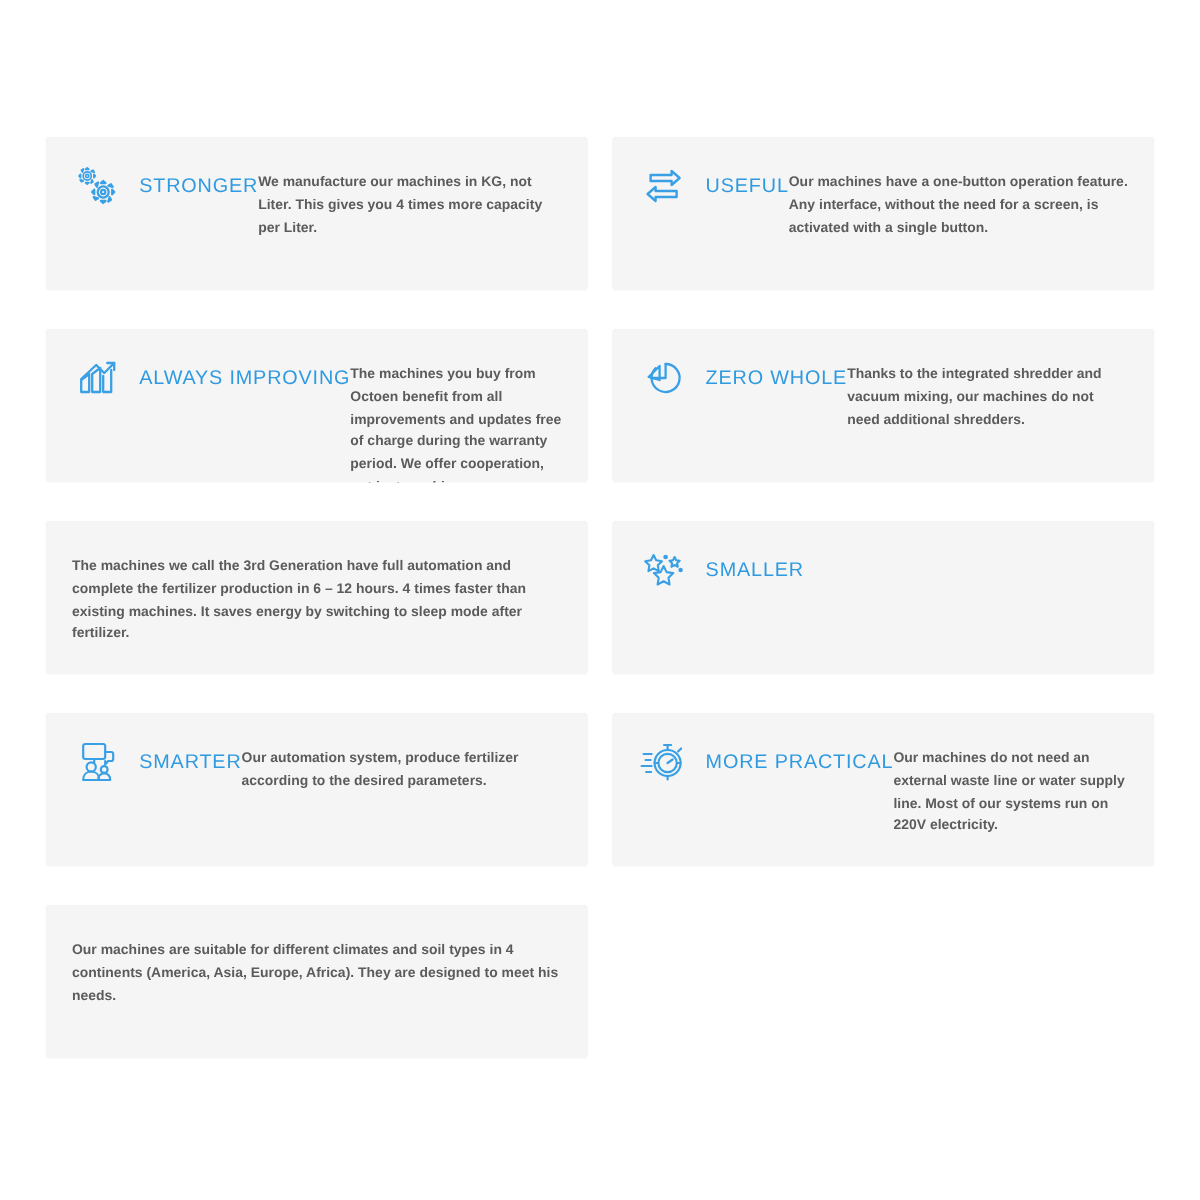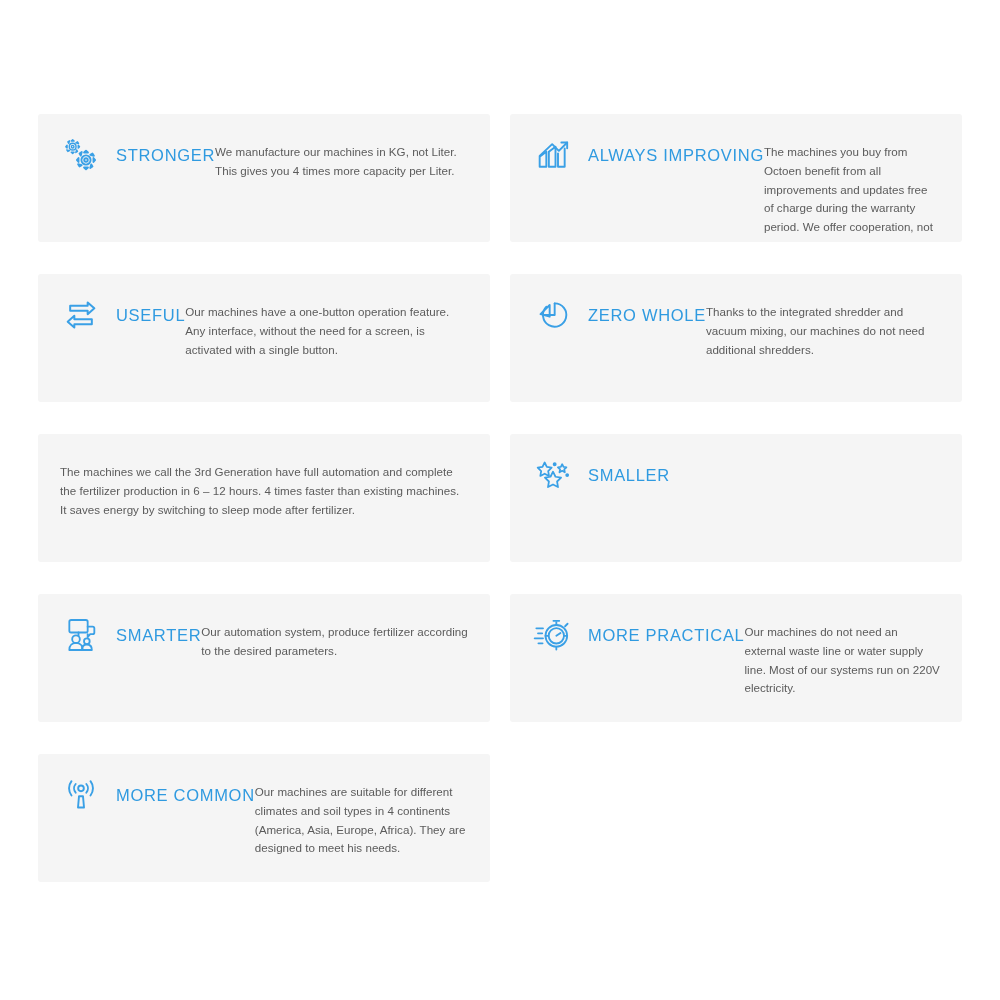--- a/index.html
+++ b/index.html
@@ -60,20 +60,21 @@
     font-weight: 400;
     white-space: nowrap;
   }
   .card-body {
     margin-top: 11px;
     font-size: 11.6px;
     line-height: 1.62;
     color: #5b5b5b;
     letter-spacing: 0.02px;
     max-width: 408px;
+    font-weight: bold;
   }
 </style>
 </head>
 <body>
 
 <div id="features-grid">
 
   <div class="feature-card">
     <div class="card-head">
       <span class="card-icon">
@@ -105,44 +106,44 @@
         </svg>
       </span>
       <span class="card-title">STRONGER</span>
     </div>
     <div class="card-body">We manufacture our machines in KG, not Liter. This gives you 4 times more capacity per Liter.</div>
   </div>
 
   <div class="feature-card">
     <div class="card-head">
       <span class="card-icon">
+        <svg viewBox="0 0 48 48" fill="none" stroke="#3aa0e6" stroke-width="2.4" stroke-linecap="round" stroke-linejoin="round">
+          <path d="M11 13 H32 V9 L40 16 L32 23 V19 H11 Z"></path>
+          <path d="M37 29 H16 V25 L8 32 L16 39 V35 H37 Z"></path>
+        </svg>
+      </span>
+      <span class="card-title">USEFUL</span>
+    </div>
+    <div class="card-body">Our machines have a one-button operation feature. Any interface, without the need for a screen, is activated with a single button.</div>
+  </div>
+
+  <div class="feature-card">
+    <div class="card-head">
+      <span class="card-icon">
         <svg viewBox="0 0 48 48" fill="none" stroke="#3aa0e6" stroke-width="2.3" stroke-linecap="round" stroke-linejoin="round">
           <path d="M8 26 V38 H16 V20 Z"></path>
           <path d="M19 20 V38 H27 V14 Z"></path>
           <path d="M30 22 V38 H38 V16"></path>
           <path d="M8 25 L23 11 L31 19 L41 9"></path>
           <path d="M34 9 H41 V16"></path>
         </svg>
       </span>
       <span class="card-title">ALWAYS IMPROVING</span>
     </div>
     <div class="card-body">The machines you buy from Octoen benefit from all improvements and updates free of charge during the warranty period. We offer cooperation, not just machinery.</div>
-  </div>
-
-  <div class="feature-card">
-    <div class="card-head">
-      <span class="card-icon">
-        <svg viewBox="0 0 48 48" fill="none" stroke="#3aa0e6" stroke-width="2.4" stroke-linecap="round" stroke-linejoin="round">
-          <path d="M11 13 H32 V9 L40 16 L32 23 V19 H11 Z"></path>
-          <path d="M37 29 H16 V25 L8 32 L16 39 V35 H37 Z"></path>
-        </svg>
-      </span>
-      <span class="card-title">USEFUL</span>
-    </div>
-    <div class="card-body">Our machines have a one-button operation feature. Any interface, without the need for a screen, is activated with a single button.</div>
   </div>
 
   <div class="feature-card">
     <div class="card-head">
       <span class="card-icon">
         <svg viewBox="0 0 48 48" fill="none" stroke="#3aa0e6" stroke-width="2.3" stroke-linecap="round" stroke-linejoin="round">
           <path d="M26 24 m0 -14 a14 14 0 1 1 -9.9 4.1"></path>
           <path d="M26 10 V24 H12"></path>
           <path d="M20 12 L9 23 L20 26 Z"></path>
         </svg>
@@ -208,29 +209,16 @@
           <path d="M11.5 34 H6.5"></path>
         </svg>
       </span>
       <span class="card-title">MORE PRACTICAL</span>
     </div>
     <div class="card-body">Our machines do not need an external waste line or water supply line. Most of our systems run on 220V electricity.</div>
   </div>
 
 
   <div class="feature-card">
-    <div class="card-head">
-      <span class="card-icon">
-        <svg viewBox="0 0 48 48" fill="none" stroke="#3aa0e6" stroke-width="2.3" stroke-linecap="round" stroke-linejoin="round">
-          <circle cx="24" cy="16" r="3.4"></circle>
-          <path d="M21.6 25.5 H26.4 L27.6 39 H20.4 Z"></path>
-          <path d="M17.6 21.2 A8 8 0 0 1 17.6 10.8"></path>
-          <path d="M30.4 10.8 A8 8 0 0 1 30.4 21.2"></path>
-          <path d="M12.6 24.6 A14 14 0 0 1 12.6 7.4"></path>
-          <path d="M35.4 7.4 A14 14 0 0 1 35.4 24.6"></path>
-        </svg>
-      </span>
-      <span class="card-title">MORE COMMON</span>
-    </div>
     <div class="card-body">Our machines are suitable for different climates and soil types in 4 continents (America, Asia, Europe, Africa). They are designed to meet his needs.</div>
   </div>
 
 </div>
 
 </body></html>

